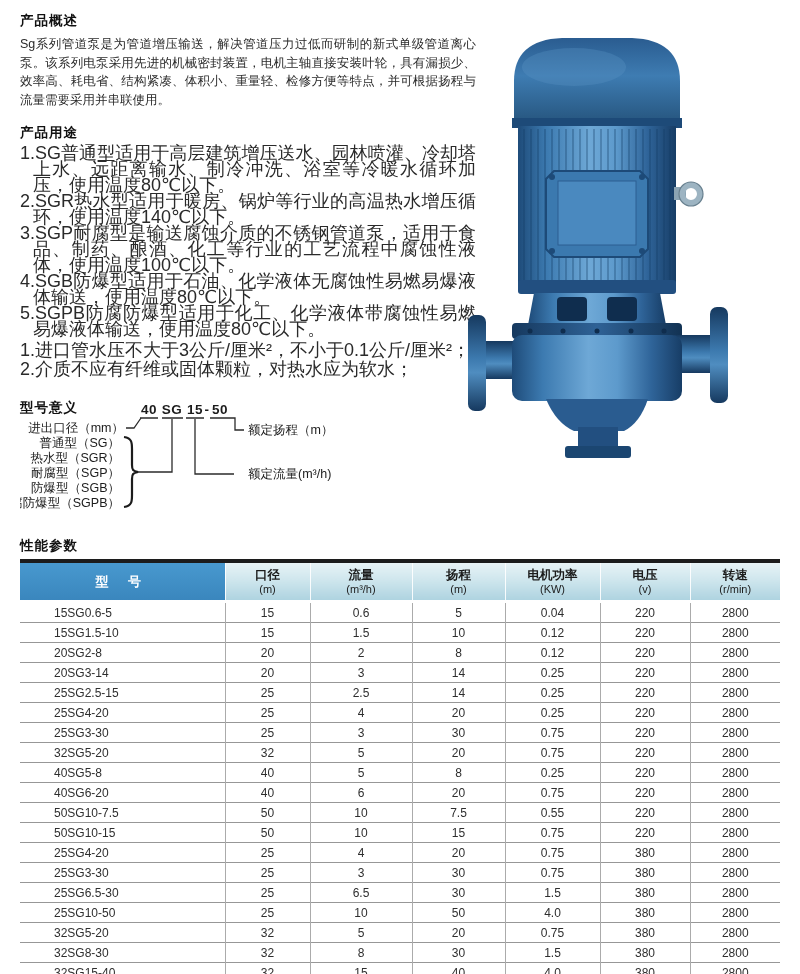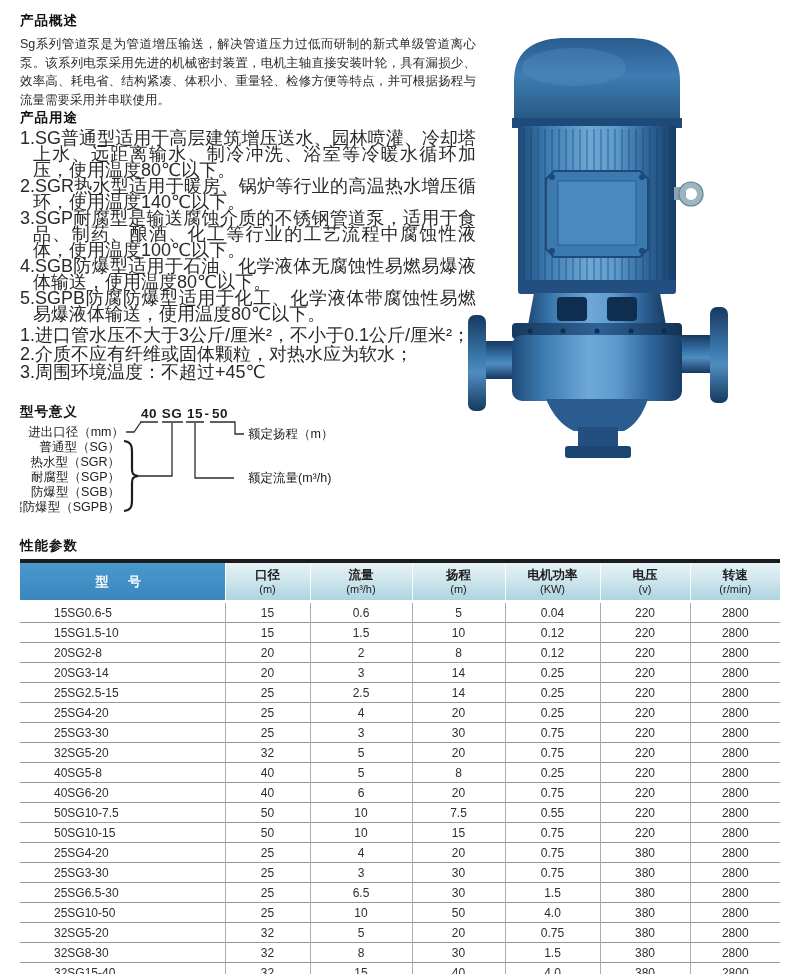--- a/index.html
+++ b/index.html
@@ -4,21 +4,21 @@
 <style>
   html,body{margin:0;padding:0;background:#fff;}
   body{
     width:800px;height:974px;position:relative;overflow:hidden;
     font-family:"Liberation Sans","DejaVu Sans",sans-serif;
     color:#222;-webkit-font-smoothing:antialiased;
   }
   .text-col{position:absolute;left:20px;top:12px;width:456px;}
   h3.sec-h{font-size:13.5px;font-weight:bold;color:#111;margin:0;line-height:17px;letter-spacing:1px;}
   .overview-p{margin:6px 0 0;font-size:12.5px;line-height:18.5px;text-align:justify;color:#2a2a2a;}
-  .sec-usage h3{}
+  .sec-usage h3{margin-top:15px;}
   ul.plain{list-style:none;margin:4px 0 0;padding:0;font-size:18px;color:#2a2a2a;}
   ul.usage-list li{line-height:16px;padding-left:13px;text-indent:-13px;text-align:justify;}
   ul.cond-list li{line-height:18.5px;}
   .sec-cond h3{margin-top:21px;}
   .sec-model{position:relative;margin-top:21px;height:114px;}
   .sec-model h3{position:absolute;left:0;top:0;}
   .model-svg{position:absolute;left:0;top:0;width:460px;height:114px;}
   .model-svg text{font-size:12.5px;fill:#1c1c1c;font-family:"Liberation Sans","DejaVu Sans",sans-serif;}
   .model-svg text.code{font-size:13.5px;font-weight:bold;letter-spacing:0.5px;}
   .model-svg .wire{fill:none;stroke:#2b2b2b;stroke-width:1.3;}
@@ -61,21 +61,20 @@
       <li>3.SGP耐腐型是输送腐蚀介质的不锈钢管道泵，适用于食品、制药、酿酒、化工等行业的工艺流程中腐蚀性液体，使用温度100℃以下。</li>
       <li>4.SGB防爆型适用于石油、化学液体无腐蚀性易燃易爆液体输送，使用温度80℃以下。</li>
       <li>5.SGPB防腐防爆型适用于化工、化学液体带腐蚀性易燃易爆液体输送，使用温度80℃以下。</li>
     </ul>
   </section>
 
   <section class="sec-cond">
     <ul class="plain cond-list">
       <li>1.进口管水压不大于3公斤/厘米²，不小于0.1公斤/厘米²；</li>
       <li>2.介质不应有纤维或固体颗粒，对热水应为软水；</li>
-      <li>3.周围环境温度：不超过+45℃</li>
     </ul>
   </section>
 
   <section class="sec-model">
     <h3 class="sec-h">型号意义</h3>
     <svg class="model-svg" viewBox="0 0 460 114">
 
       <text class="code" x="129" y="15" text-anchor="middle">40</text>
       <text class="code" x="152" y="15" text-anchor="middle">SG</text>
       <text class="code" x="175" y="15" text-anchor="middle">15</text>

